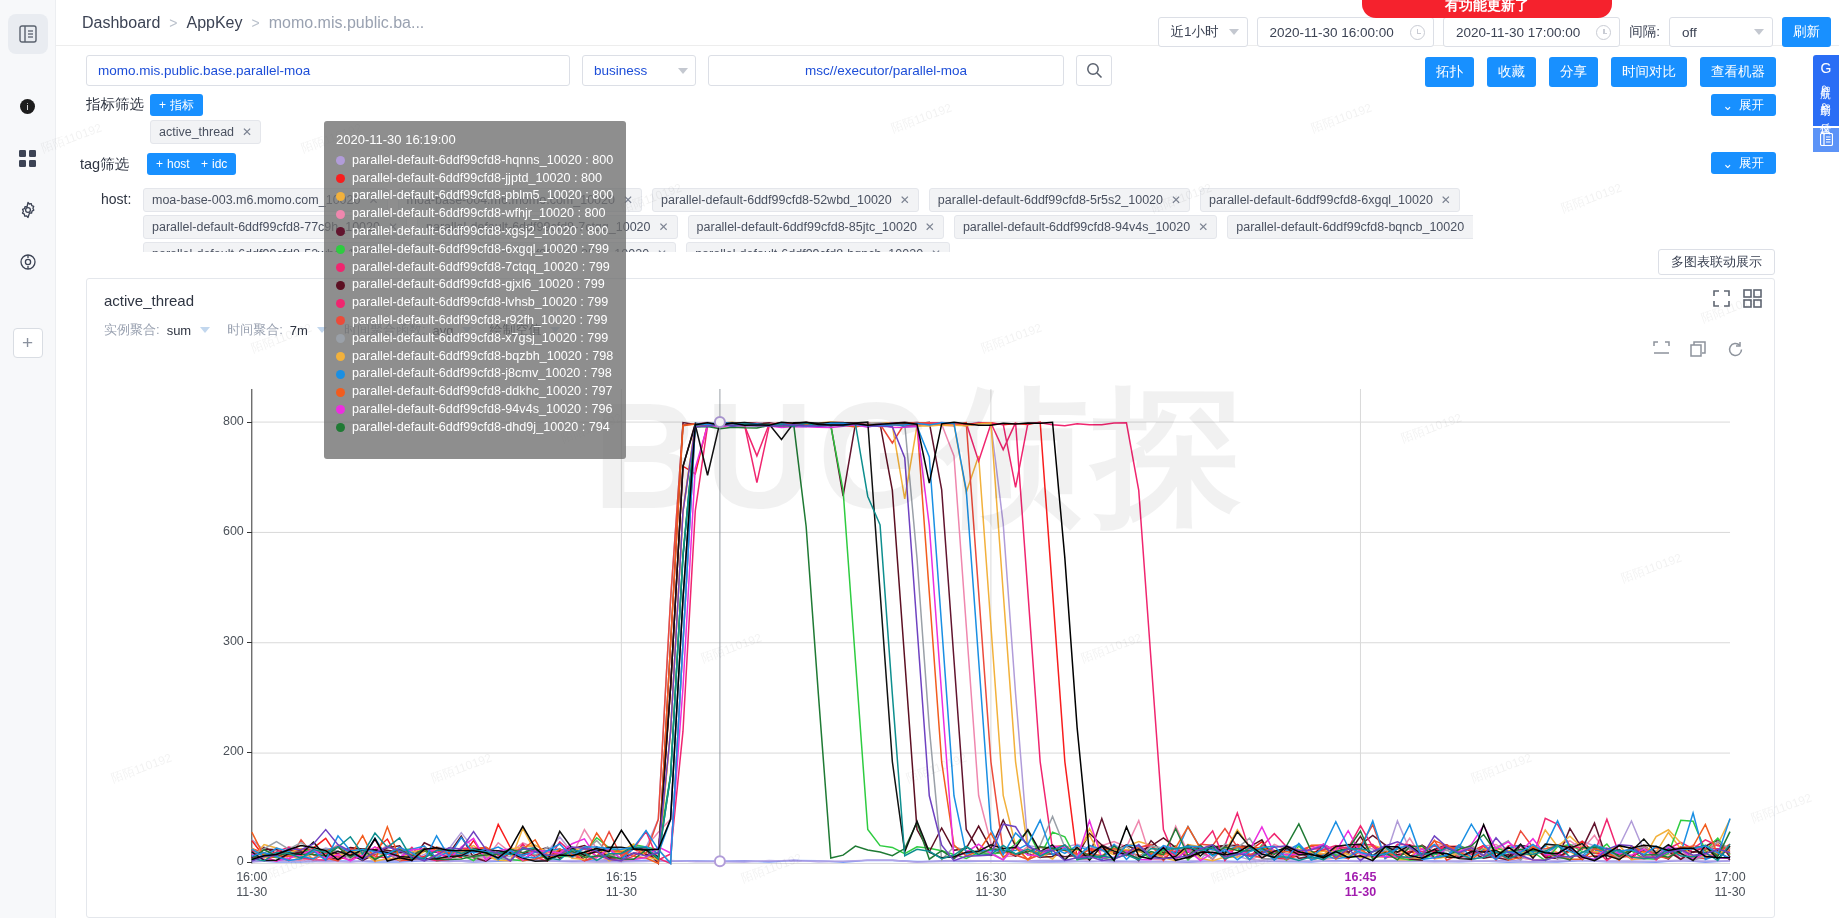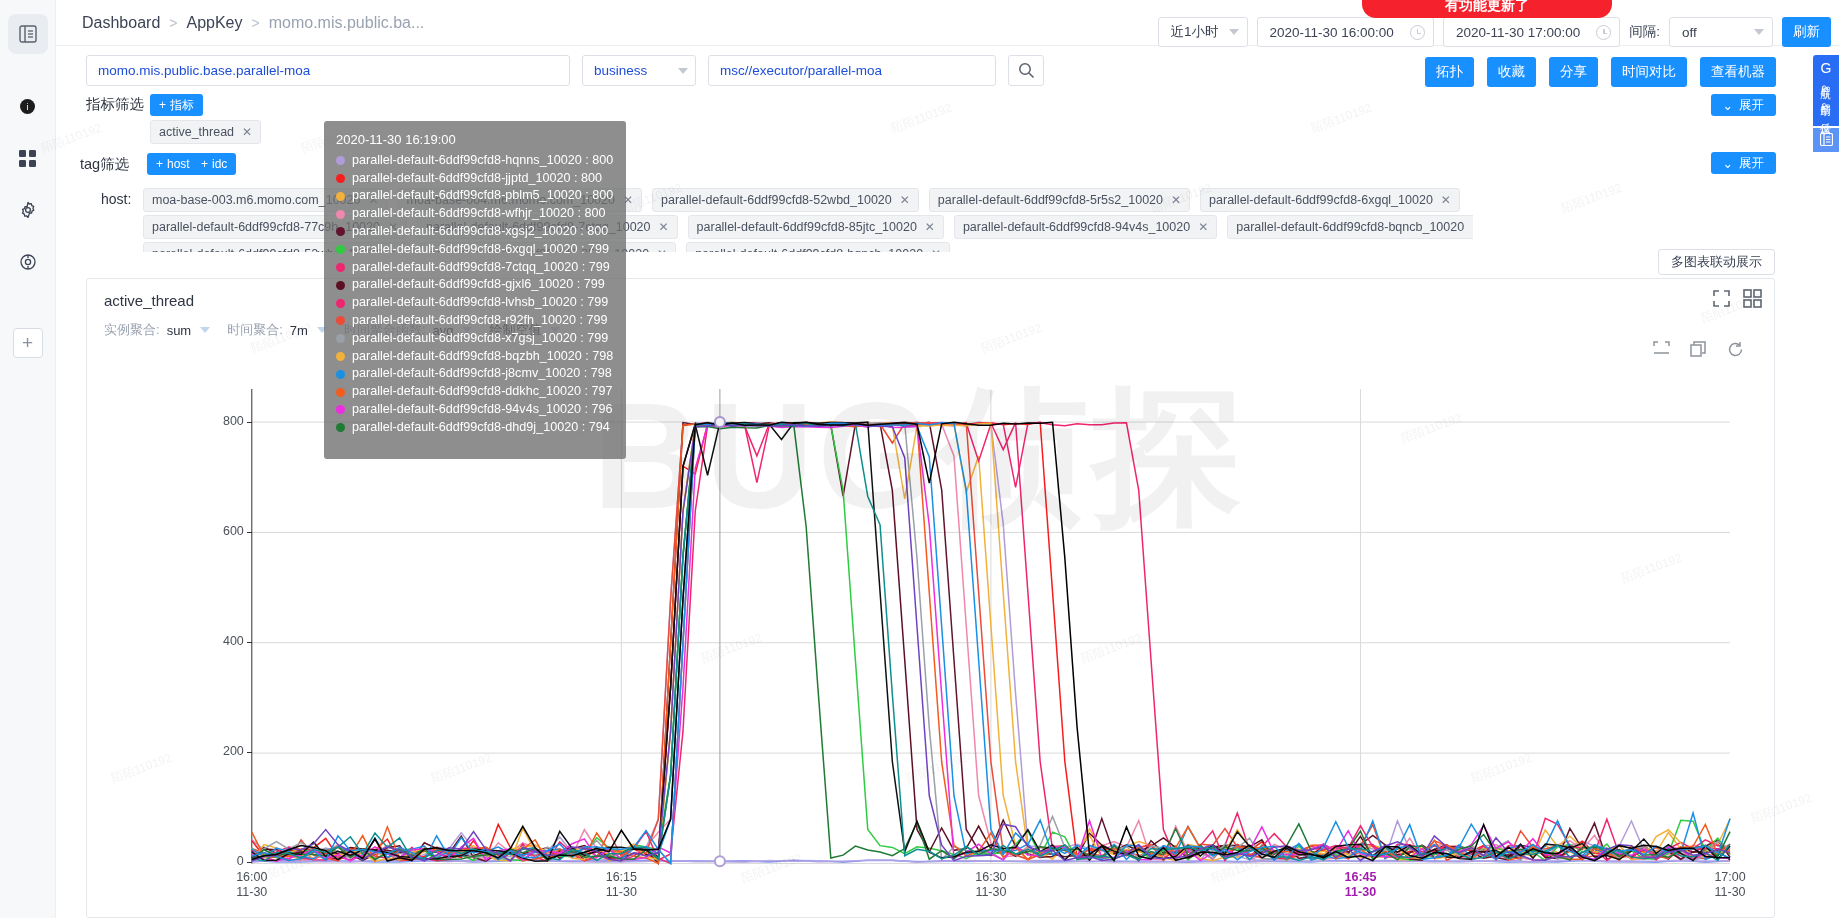--- a/index.html
+++ b/index.html
@@ -66,21 +66,21 @@
   }
 
   
   #query-row { position:absolute; left:86px; top:55px; display:flex; gap:12px; align-items:center; }
   .inp {
     height:31px; border:1px solid #dcdfe6; border-radius:3px; background:#fff;
     display:flex; align-items:center; padding:0 11px; font-size:13.5px; color:#1d4ed8;
   }
   #appkey-input { width:484px; }
   #type-select { width:114px; justify-content:space-between; padding-right:7px; }
-  #path-input { width:288px; }
+  #path-input { width:356px;justify-content:center; }
   #search-btn {
     width:36px;height:31px;border:1px solid #dcdfe6;border-radius:3px;background:#fff;
     display:flex;align-items:center;justify-content:center;cursor:pointer;
   }
 
   
   #action-btns { position:absolute; right:63px; top:57px; display:flex; gap:13px; z-index:5; }
 
   
   .filter-label { position:absolute; font-size:14.5px; color:#2f3542; }
@@ -456,21 +456,21 @@
       <path d="M165.0 481.0 L177.3 477.3 L189.7 476.1 L202.0 471.3 L214.3 467.0 L226.7 469.0 L239.0 472.2 L251.3 481.1 L263.7 472.6 L276.0 480.0 L288.3 460.1 L300.7 482.6 L313.0 479.4 L325.3 481.9 L337.7 470.7 L350.0 469.3 L362.3 472.1 L374.7 472.1 L387.0 472.4 L399.3 474.4 L411.7 479.5 L424.0 469.9 L436.3 447.9 L448.7 469.3 L461.0 480.8 L473.3 476.5 L485.7 477.3 L498.0 473.9 L510.3 470.0 L522.7 473.3 L535.0 451.8 L547.3 470.3 L559.7 471.5 L572.0 470.9 L584.3 440.8 L596.7 219.9 L609.0 45.8 L621.3 43.7 L633.7 46.1 L646.0 44.0 L658.3 46.3 L670.7 46.0 L683.0 46.2 L695.3 43.2 L707.7 44.4 L720.0 43.2 L732.3 45.5 L744.7 46.0 L757.0 46.0 L769.3 44.6 L781.7 46.4 L794.0 45.4 L806.3 44.6 L818.7 43.9 L831.0 45.3 L843.3 104.3 L855.7 44.9 L868.0 43.4 L880.3 44.9 L892.7 46.2 L905.0 46.4 L917.3 44.2 L929.7 45.0 L942.0 44.0 L954.3 44.4 L966.7 43.3 L979.0 179.1 L991.3 349.0 L1003.7 476.0 L1016.0 467.6 L1028.3 482.1 L1040.7 448.4 L1053.0 477.9 L1065.3 480.6 L1077.7 469.1 L1090.0 481.9 L1102.3 478.8 L1114.7 473.8 L1127.0 473.9 L1139.3 476.6 L1151.7 474.1 L1164.0 466.6 L1176.3 475.7 L1188.7 479.0 L1201.0 467.8 L1213.3 473.4 L1225.7 476.1 L1238.0 479.2 L1250.3 473.2 L1262.7 479.0 L1275.0 477.4 L1287.3 482.2 L1299.7 468.4 L1312.0 468.2 L1324.3 477.0 L1336.7 479.7 L1349.0 474.1 L1361.3 475.0 L1373.7 480.2 L1386.0 480.8 L1398.3 446.1 L1410.7 478.2 L1423.0 468.8 L1435.3 477.2 L1447.7 470.3 L1460.0 474.2 L1472.3 475.3 L1484.7 467.9 L1497.0 478.7 L1509.3 482.2 L1521.7 475.3 L1534.0 467.2 L1546.3 469.8 L1558.7 466.8 L1571.0 468.0 L1583.3 472.1 L1595.7 469.9 L1608.0 469.7 L1620.3 478.0 L1632.7 479.1 L1645.0 479.2" fill="none" stroke="#000000" stroke-width="1.5" vector-effect="non-scaling-stroke"></path>
       <line x1="633.6666666666666" y1="10" x2="633.6666666666666" y2="485" stroke="#9aa0a8" stroke-width="1" vector-effect="non-scaling-stroke"></line>
       <circle cx="633.6666666666666" cy="43.139534883720955" r="5" fill="#fff" stroke="#b19cd9" stroke-width="2"></circle>
       <circle cx="633.6666666666666" cy="482.7906976744186" r="5" fill="#fff" stroke="#b19cd9" stroke-width="2"></circle>
     </svg>
   <div id="plot-labels" style="position:absolute;left:0;top:100px;right:0;bottom:0;pointer-events:none;">
       <div style="position: absolute; font-size: 12.5px; color: rgb(75, 81, 89); text-align: right; width: 40px; left: 116.814px; top: 475.204px;">0</div>
       <div style="position: absolute; width: 5px; height: 1px; background: rgb(51, 51, 51); left: 159.811px; top: 483.204px;"></div>
       <div style="position: absolute; font-size: 12.5px; color: rgb(75, 81, 89); text-align: right; width: 40px; left: 116.814px; top: 365.148px;">200</div>
       <div style="position: absolute; width: 5px; height: 1px; background: rgb(51, 51, 51); left: 159.811px; top: 373.148px;"></div>
-      <div style="position: absolute; font-size: 12.5px; color: rgb(75, 81, 89); text-align: right; width: 40px; left: 116.814px; top: 255.092px;">400</div>
+      <div style="position: absolute; font-size: 12.5px; color: rgb(75, 81, 89); text-align: right; width: 40px; left: 116.814px; top: 255.092px;">300</div>
       <div style="position: absolute; width: 5px; height: 1px; background: rgb(51, 51, 51); left: 159.811px; top: 263.092px;"></div>
       <div style="position: absolute; font-size: 12.5px; color: rgb(75, 81, 89); text-align: right; width: 40px; left: 116.814px; top: 145.036px;">600</div>
       <div style="position: absolute; width: 5px; height: 1px; background: rgb(51, 51, 51); left: 159.811px; top: 153.036px;"></div>
       <div style="position: absolute; font-size: 12.5px; color: rgb(75, 81, 89); text-align: right; width: 40px; left: 116.814px; top: 34.9798px;">800</div>
       <div style="position: absolute; width: 5px; height: 1px; background: rgb(51, 51, 51); left: 159.811px; top: 42.9798px;"></div>
       <div style="position: absolute; font-size: 12.5px; color: rgb(75, 81, 89); text-align: center; width: 70px; line-height: 15px; left: 129.805px; top: 491.174px;">
         <div>16:00</div>
         <div>11-30</div>
       </div>
       <div style="position: absolute; font-size: 12.5px; color: rgb(75, 81, 89); text-align: center; width: 70px; line-height: 15px; left: 499.366px; top: 491.174px;">

